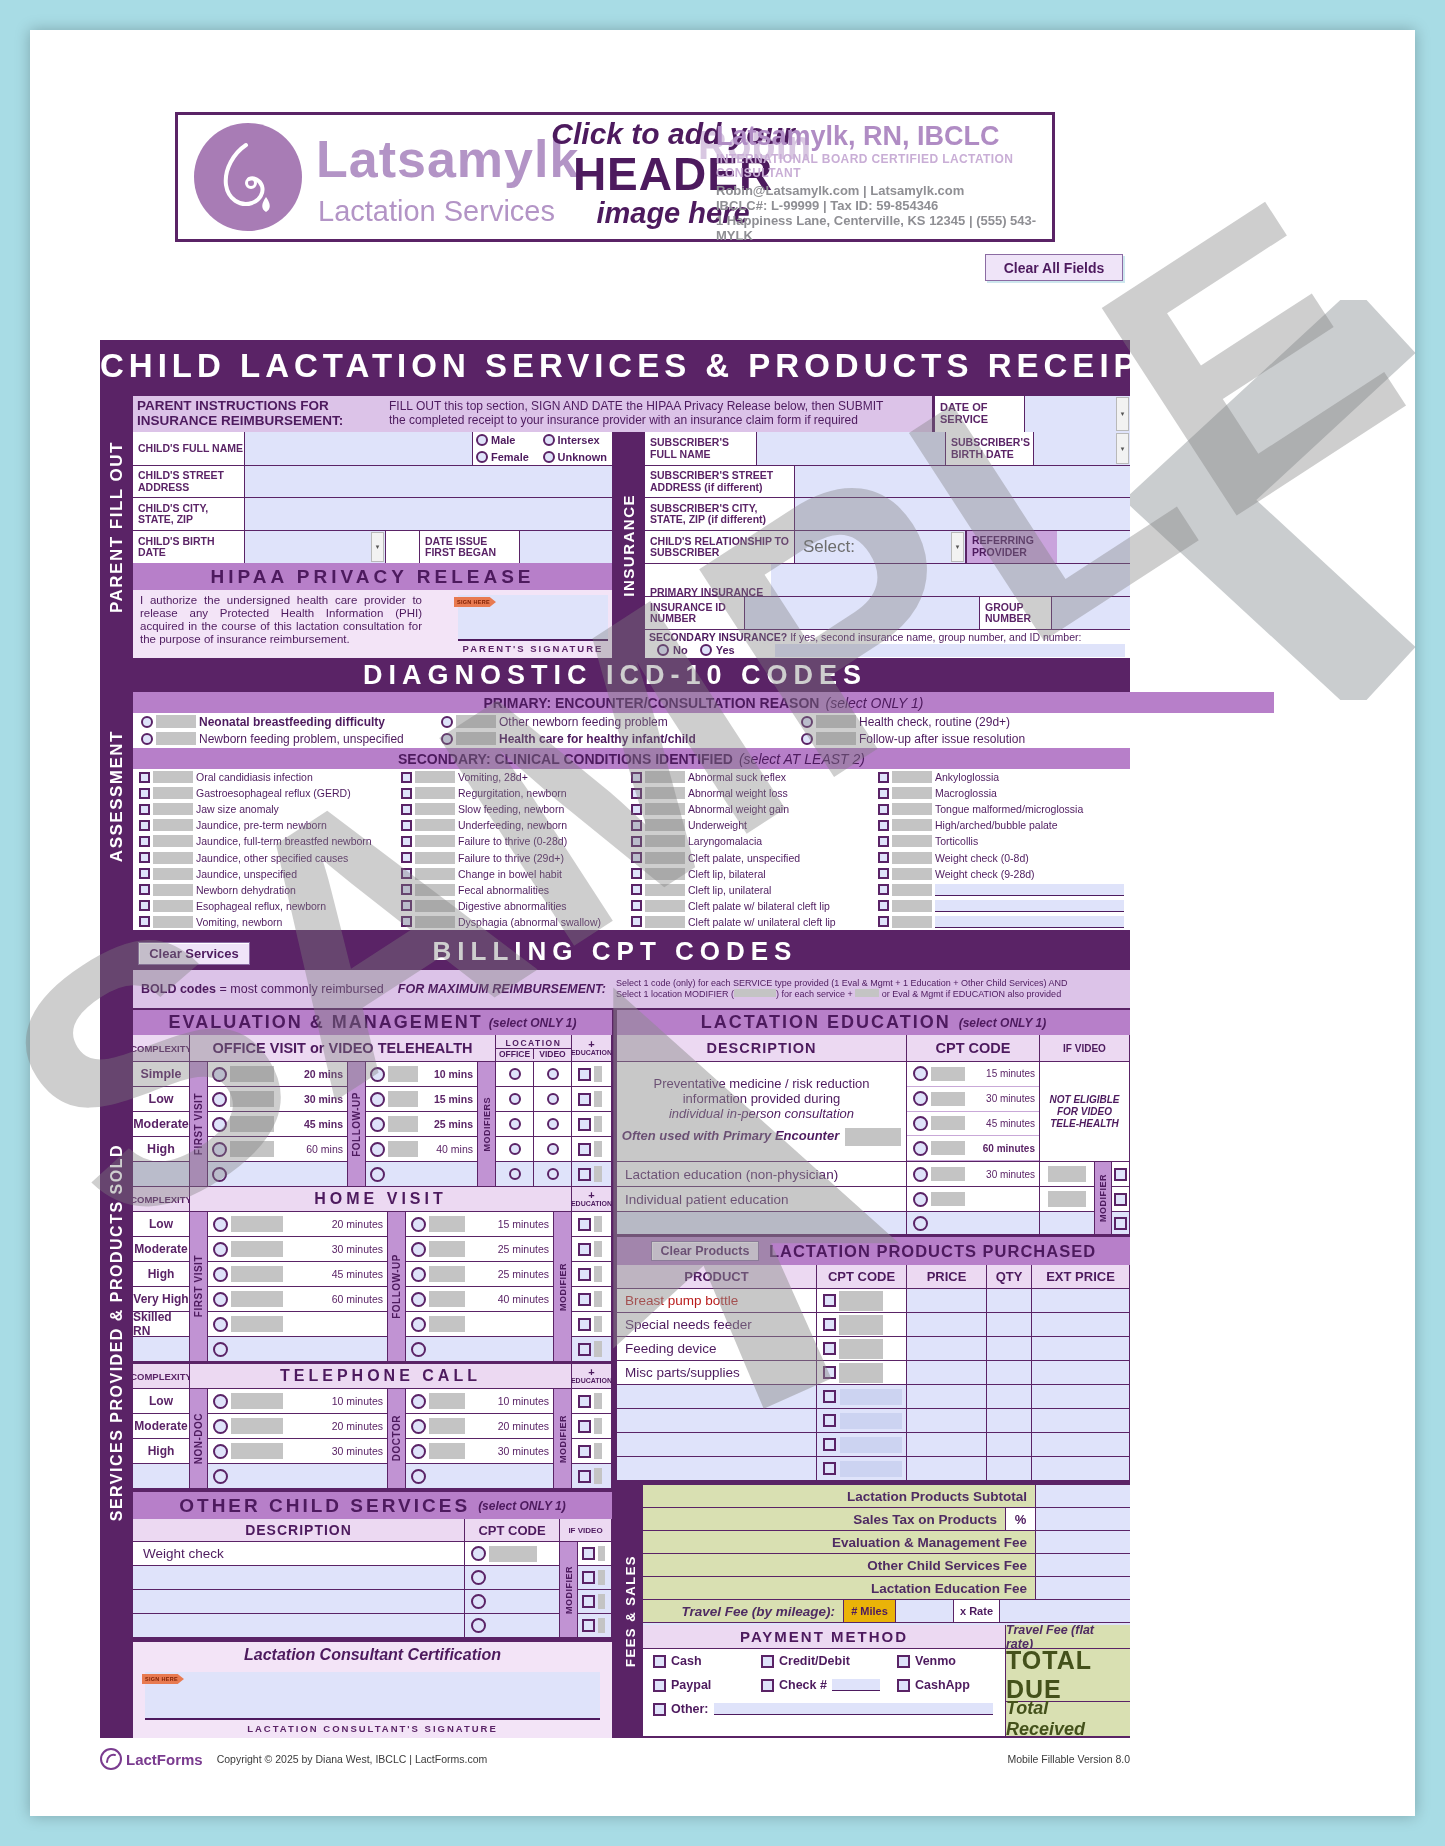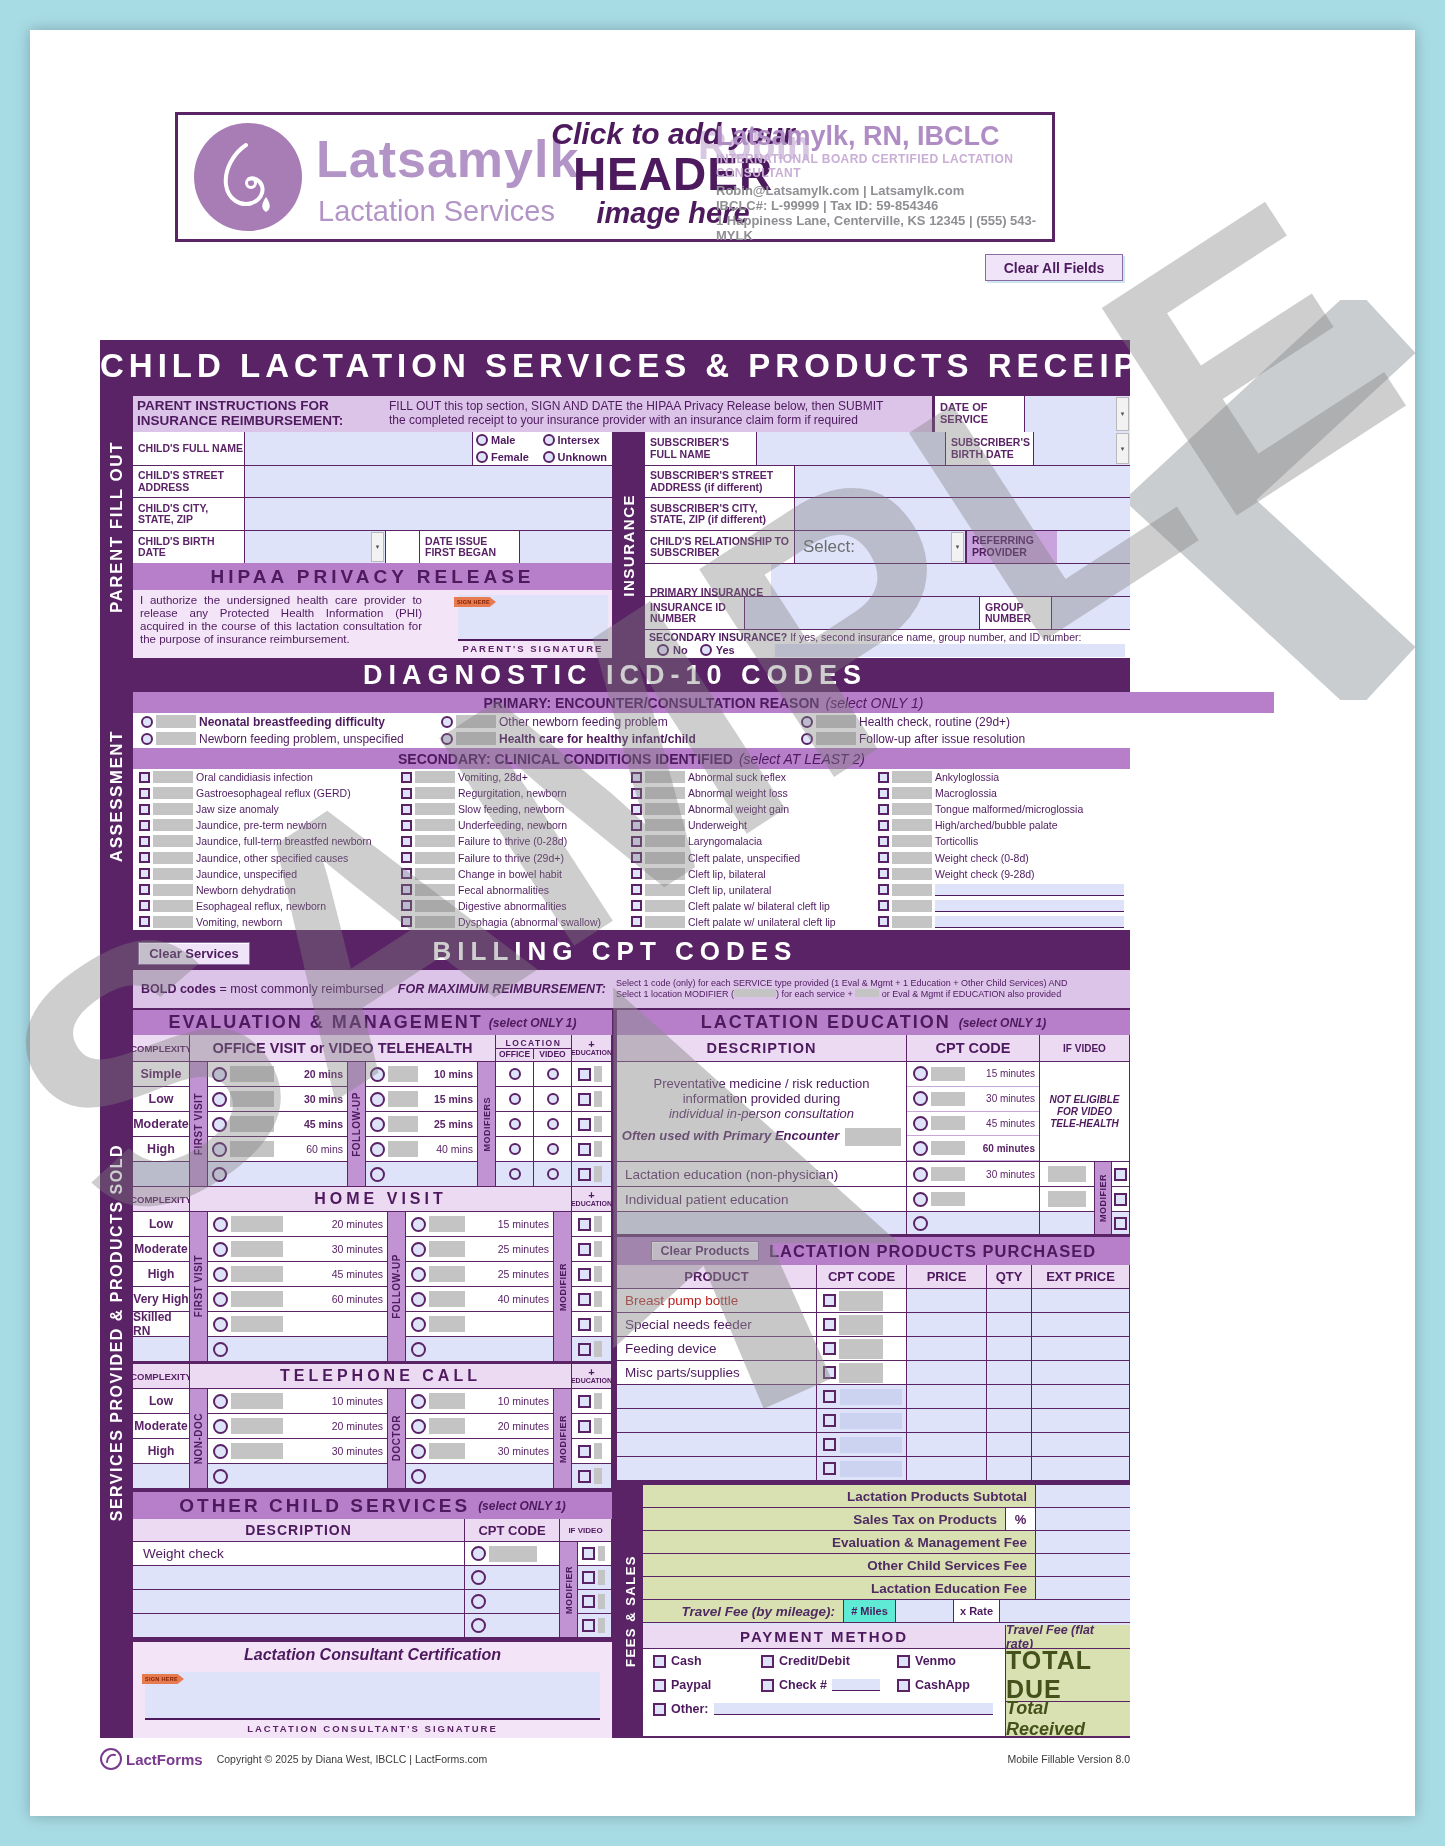--- a/index.html
+++ b/index.html
@@ -1044,21 +1044,21 @@
             <div class="greenlab" style="flex: 1 1 0%;">Other Child Services Fee</div>
             <div class="inp" style="width: 95px; border-left: 1px solid rgb(90, 35, 102); background: rgb(223, 227, 250);"></div>
           </div>
           <div style="display: flex; height: 23px; border-bottom: 1px solid rgb(90, 35, 102);">
             <div class="greenlab" style="flex: 1 1 0%;">Lactation Education Fee</div>
             <div class="inp" style="width: 95px; border-left: 1px solid rgb(90, 35, 102); background: rgb(223, 227, 250);"></div>
           </div>
         </div>
       <div style="position:absolute;left:0;top:115px;width:100%;height:23px;display:flex;border-bottom:1px solid #5a2366;">
         <div class="greenlab" style="width:200px;font-style:italic;">Travel Fee (by mileage):</div>
-        <div style="width:52px;background:#5eead4;color:#4d1a5e;font-weight:bold;font-size:11px;display:flex;align-items:center;justify-content:center;border-left:1px solid #5a2366;"># Miles</div>
+        <div style="width:52px;background:#eab308;color:#4d1a5e;font-weight:bold;font-size:11px;display:flex;align-items:center;justify-content:center;border-left:1px solid #5a2366;"># Miles</div>
         <div class="inp" style="width:58px;border-left:1px solid #5a2366;"></div>
         <div style="width:46px;background:#fff;color:#4d1a5e;font-weight:bold;font-size:11px;display:flex;align-items:center;justify-content:center;border-left:1px solid #5a2366;">x Rate</div>
         <div class="inp" style="flex:1;border-left:1px solid #5a2366;"></div>
       </div>
       <div style="position:absolute;left:0;top:140px;width:362px;height:24px;background:#ecd9f2;display:flex;align-items:center;justify-content:center;font-weight:800;color:#4d1a5e;font-size:15px;letter-spacing:2px;border-bottom:1px solid #5a2366;">PAYMENT METHOD</div>
       <div class="greenlab" style="position:absolute;left:362px;top:140px;width:125px;height:24px;justify-content:center;font-style:italic;font-size:12.5px;border-left:1.5px solid #5a2366;border-bottom:1px solid #5a2366;">Travel Fee (flat rate)</div>
       <div id="pay-grid" style="position:absolute;left:0;top:164px;width:362px;height:87px;background:#fff;display:grid;grid-template-columns:108px 136px 118px;grid-auto-rows:24px;align-items:center;">
           <div style="display: flex; align-items: center; gap: 5px; padding-left: 10px;">
             <div class="cb"></div>
             <div style="font-size: 12.5px; color: rgb(77, 26, 94); font-weight: bold; white-space: nowrap;">Cash</div>

